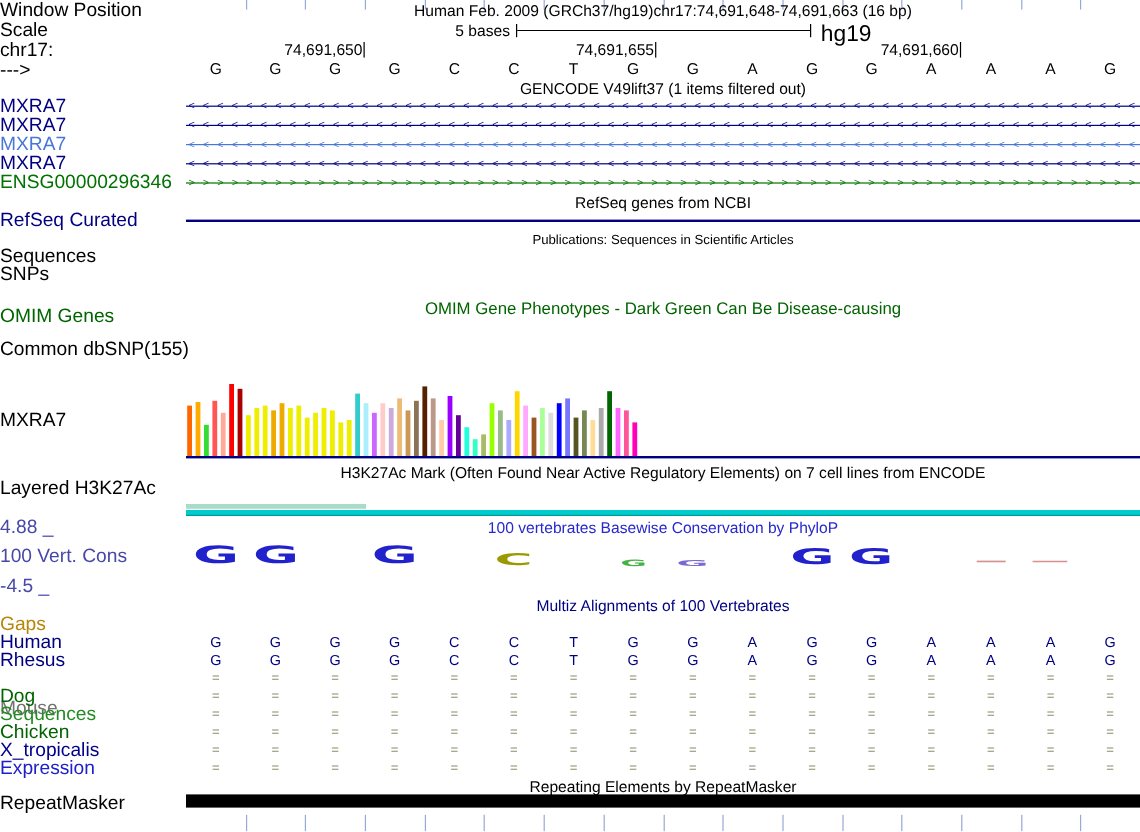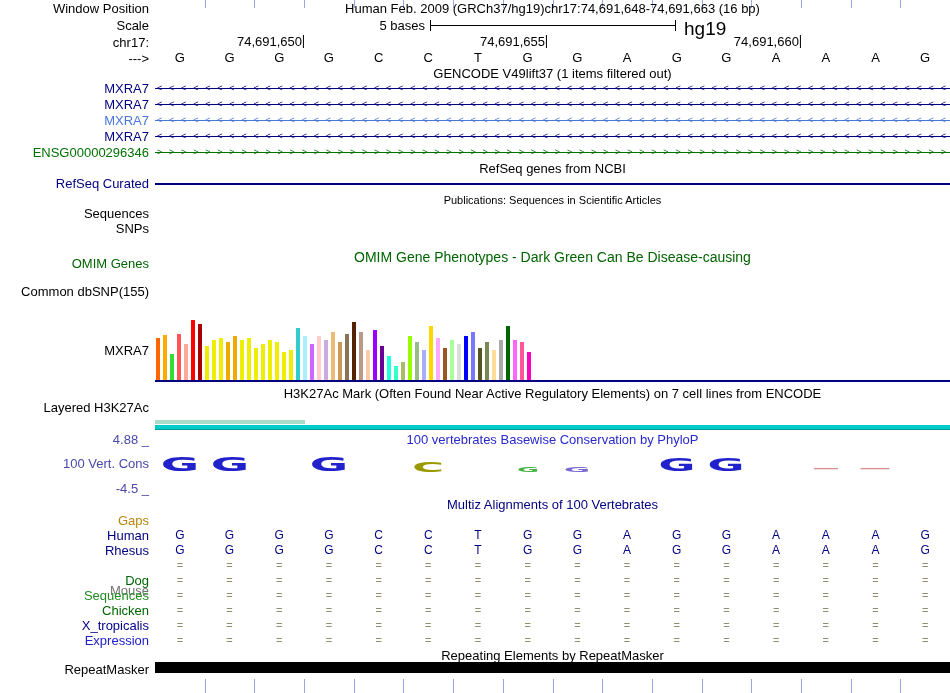--- a/index.html
+++ b/index.html
@@ -1,28 +1,28 @@
 <!DOCTYPE html>
 <html><head>
 <meta charset="utf-8">
 <style>
   * { margin:0; padding:0; box-sizing:border-box; }
   html,body { background:#fff; }
   body { font-family:"Liberation Sans","DejaVu Sans",sans-serif; }
   .browser { position:relative; width:950px; height:693px; background:#fff; overflow:hidden; }
   .abs { position:absolute; }
-  .s-label { position:absolute; left:0; width:149px; text-align:right; font-size:13px;
+  .s-label { position:absolute; left:0; width:149px; text-align:left; font-size:16px;
              line-height:15px; white-space:nowrap; color:#000; }
   .t-center { position:absolute; left:155px; width:795px; text-align:center; font-size:13px;
               line-height:15px; color:#000; white-space:nowrap; }
   .small { font-size:11px; }
   .navy  { color:#000080; }
   .green { color:#006400; }
   .slate { color:#4848A8; }
-  .gold  { color:#B8860B;padding-left:12px; }
+  .gold  { color:#B8860B; }
   .blueh { color:#2828CC; }
   .tick { position:absolute; width:1px; background:#98A8D8; }
   .grid16 { position:absolute; left:155px; width:795px; display:grid;
             grid-template-columns:repeat(16,1fr); text-align:center; }
   .ruler { position:absolute; top:2px; height:11px; border-left:1px solid #000; border-right:1px solid #000;
            background:linear-gradient(to bottom, transparent 5px, #000 5px, #000 6px, transparent 6px); }
   .coord { position:absolute; top:0; transform:translateX(-100%); display:flex; align-items:flex-start;
            font-size:13px; line-height:14px; white-space:nowrap; }
   .coord-tick { display:inline-block; width:1px; height:13px; background:#000; margin-left:1px; }
   .gene-track { position:absolute; left:155px; width:795px; height:14px; overflow:hidden; }

